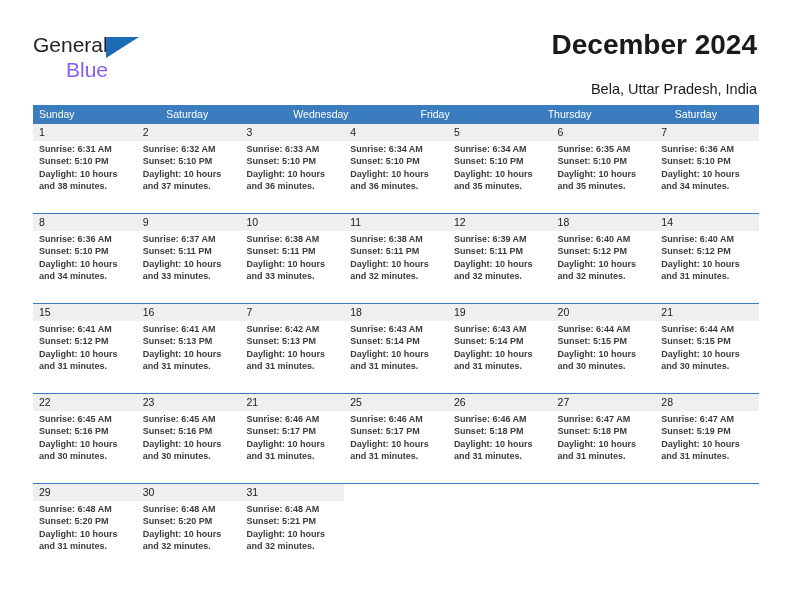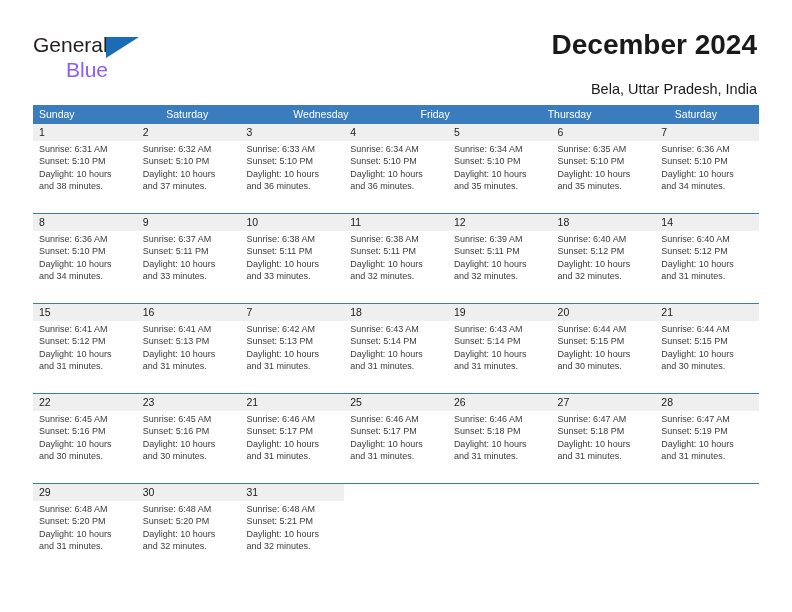--- a/index.html
+++ b/index.html
@@ -148,20 +148,21 @@
     line-height: 17px;
     padding-left: 6px;
     color: #1a1a1a;
     display: block;
   }
   .day-info {
     padding: 2px 4px 0 6px;
     font-size: 9px;
     line-height: 12.4px;
     color: #3c3c3c;
+    font-weight: bold;
   }
   .day-info div {
     white-space: nowrap;
     overflow: hidden;
   }
 </style>
 </head>
 <body>
 
 <div class="page">

